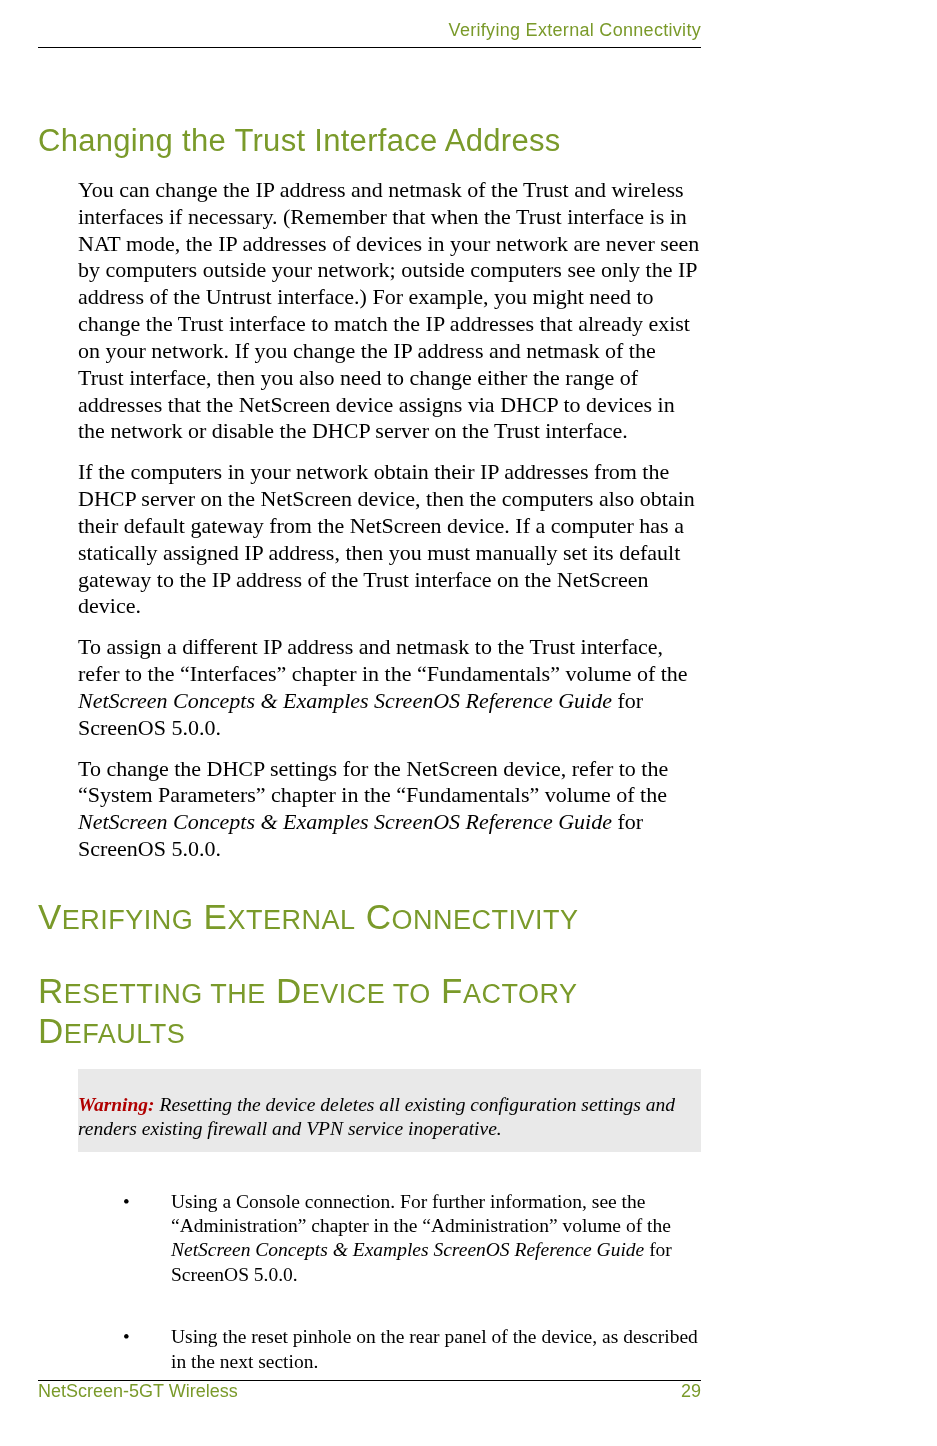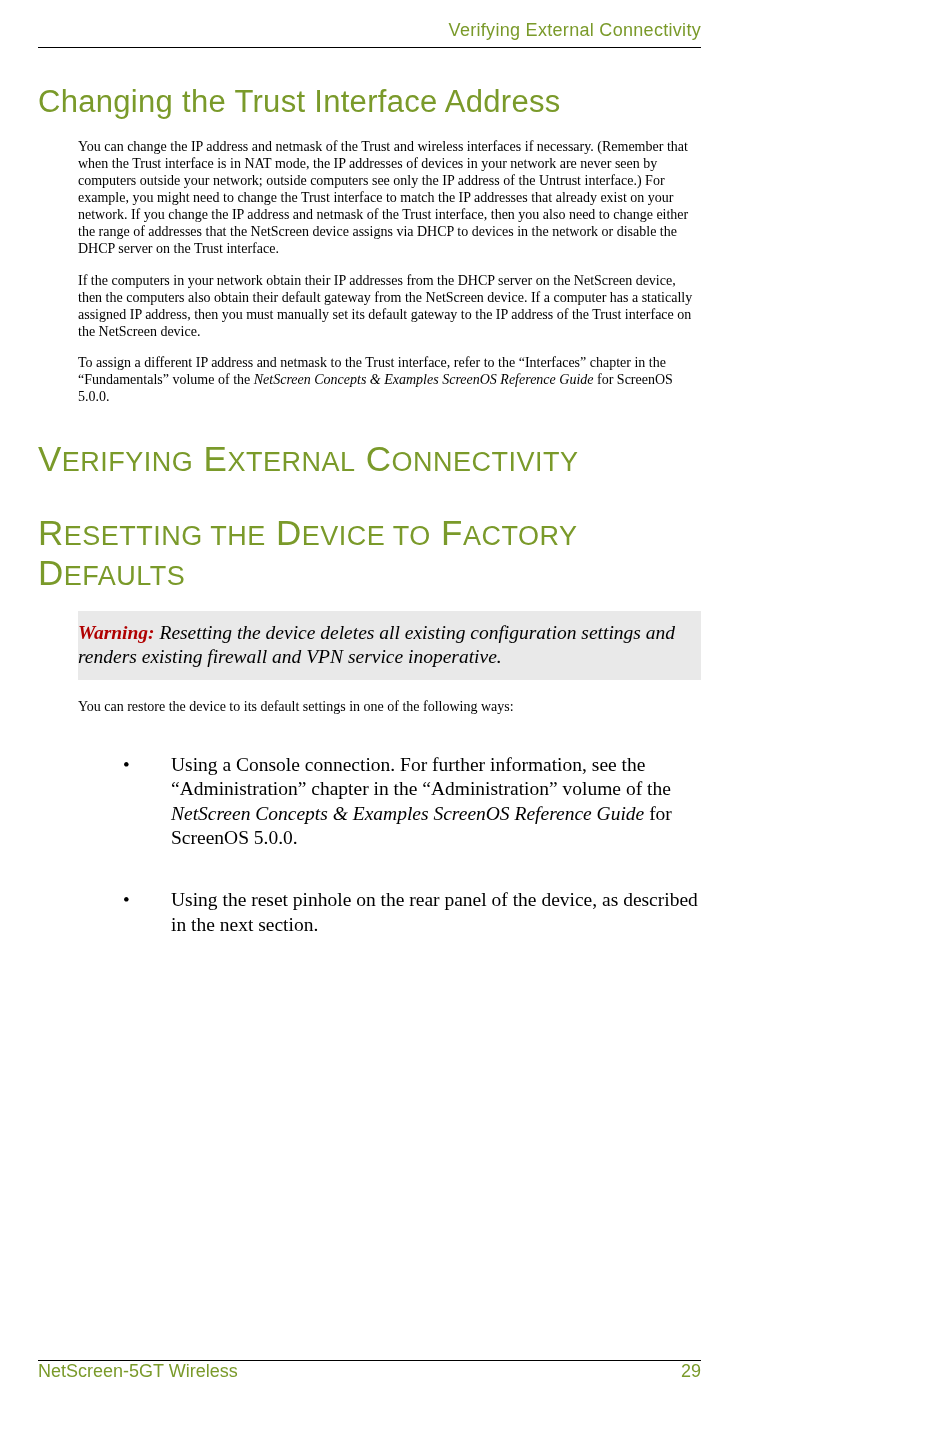--- a/index.html
+++ b/index.html
@@ -24,25 +24,25 @@
     text-align: right;
     padding-bottom: 6px;
     border-bottom: 1px solid #000;
     letter-spacing: 0.3px;
   }
   .section-title {
     color: #7a9a2a;
     font-family: Arial, Helvetica, sans-serif;
     font-weight: 300;
     font-size: 31px;
-    margin: 36px 0 18px 0;
+    margin: 75px 0 18px 0;
     letter-spacing: 0.3px;
   }
   .body-text {
-    font-size: 14px;
+    font-size: 22px;
     line-height: 1.22;
     margin: 0 0 14px 40px;
     text-align: left;
   }
   .body-text a {
     color: #000;
     text-decoration: underline;
   }
   em.ref {
     font-style: italic;
@@ -54,21 +54,21 @@
     font-size: 27px;
     margin: 34px 0 18px 0;
     letter-spacing: 0.5px;
   }
   .sc-heading .cap {
     font-size: 35px;
   }
   .warning-box {
     background: #e9e9e9;
     margin: 14px 0 18px 40px;
-    padding: 10px 10px 10px 0;
+    padding: 24px 10px 10px 0;
     font-size: 19.5px;
     font-style: italic;
     line-height: 1.25;
   }
   .warning-box .warn-label {
     color: #b00000;
     font-weight: bold;
     font-style: italic;
   }
   ul.bullets {
@@ -113,36 +113,38 @@
 
   <h2 class="section-title">Changing the Trust Interface Address</h2>
 
   <p class="body-text">You can change the IP address and netmask of the Trust and wireless interfaces if necessary. (Remember that when the Trust interface is in NAT mode, the IP addresses of devices in your network are never seen by computers outside your network; outside computers see only the IP address of the Untrust interface.) For example, you might need to change the Trust interface to match the IP addresses that already exist on your network. If you change the IP address and netmask of the Trust interface, then you also need to change either the range of addresses that the NetScreen device assigns via DHCP to devices in the network or disable the DHCP server on the Trust interface.</p>
   <p class="body-text">If the computers in your network obtain their IP addresses from the DHCP server on the NetScreen device, then the computers also obtain their default gateway from the NetScreen device. If a computer has a statically assigned IP address, then you must manually set its default gateway to the IP address of the Trust interface on the NetScreen device.</p>
 
   <p class="body-text">
     <span>To assign a different IP address and netmask to the Trust interface, refer to the “Interfaces” chapter in the “Fundamentals” volume of the </span><em class="ref">NetScreen Concepts &amp; Examples ScreenOS Reference Guide</em><span> for ScreenOS 5.0.0.</span>
   </p>
 
+  <p class="body-text">
+    <span>To change the DHCP settings for the NetScreen device, refer to the “System Parameters” chapter in the “Fundamentals” volume of the </span><em class="ref">NetScreen Concepts &amp; Examples ScreenOS Reference Guide</em><span> for ScreenOS 5.0.0.</span>
+  </p>
 
   <h2 class="sc-heading">
     <span class="cap">V</span><span>ERIFYING</span><span class="cap"> E</span><span>XTERNAL</span><span class="cap"> C</span><span>ONNECTIVITY</span>
   </h2>
 
 
   <h2 class="sc-heading">
     <span class="cap">R</span><span>ESETTING</span><span> </span><span>THE</span><span class="cap"> D</span><span>EVICE</span><span> </span><span>TO</span><span class="cap"> F</span><span>ACTORY</span><span class="cap"> D</span><span>EFAULTS</span>
   </h2>
 
 
   <div class="warning-box">
     <span class="warn-label">Warning:</span><span> Resetting the device deletes all existing configuration settings and renders existing firewall and VPN service inoperative.</span>
   </div>
 
-  <p class="body-text">You can restore the device to its default settings in one of the following ways:</p>
 
   <ul class="bullets">
     <li>
       <span>Using a Console connection. For further information, see the “Administration” chapter in the “Administration” volume of the </span><em class="ref">NetScreen Concepts &amp; Examples ScreenOS Reference Guide</em><span> for ScreenOS 5.0.0.</span>
     </li>
     <li>
       <span>Using the reset pinhole on the rear panel of the device, as described in the next section.</span><em class="ref"></em><span></span>
     </li>
   </ul>
 

